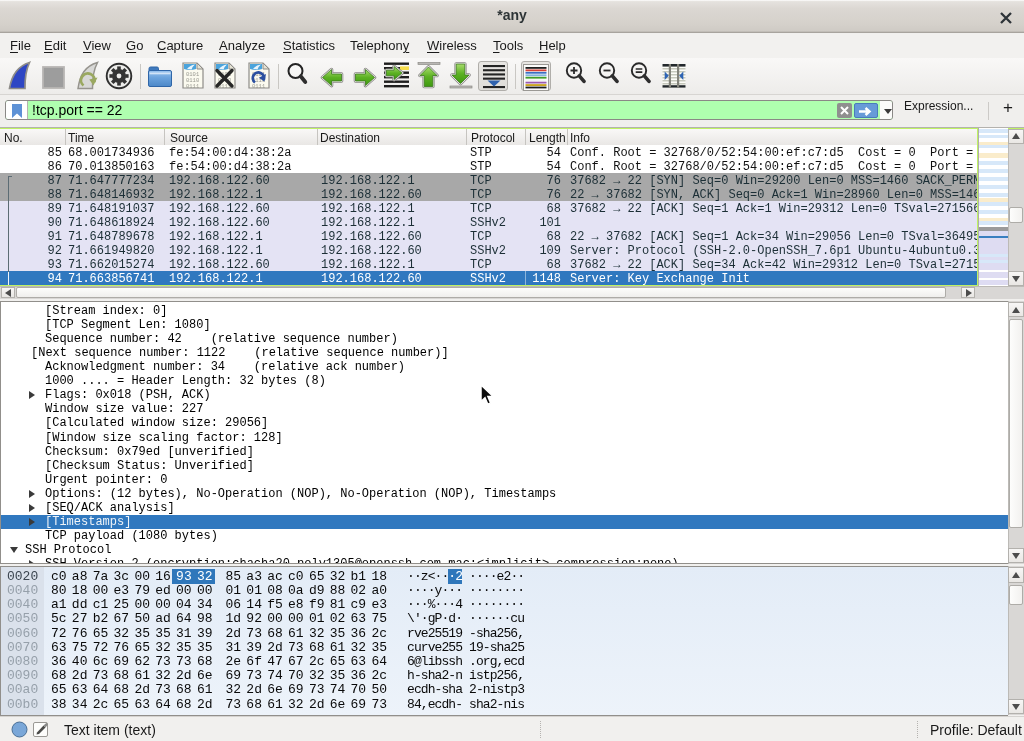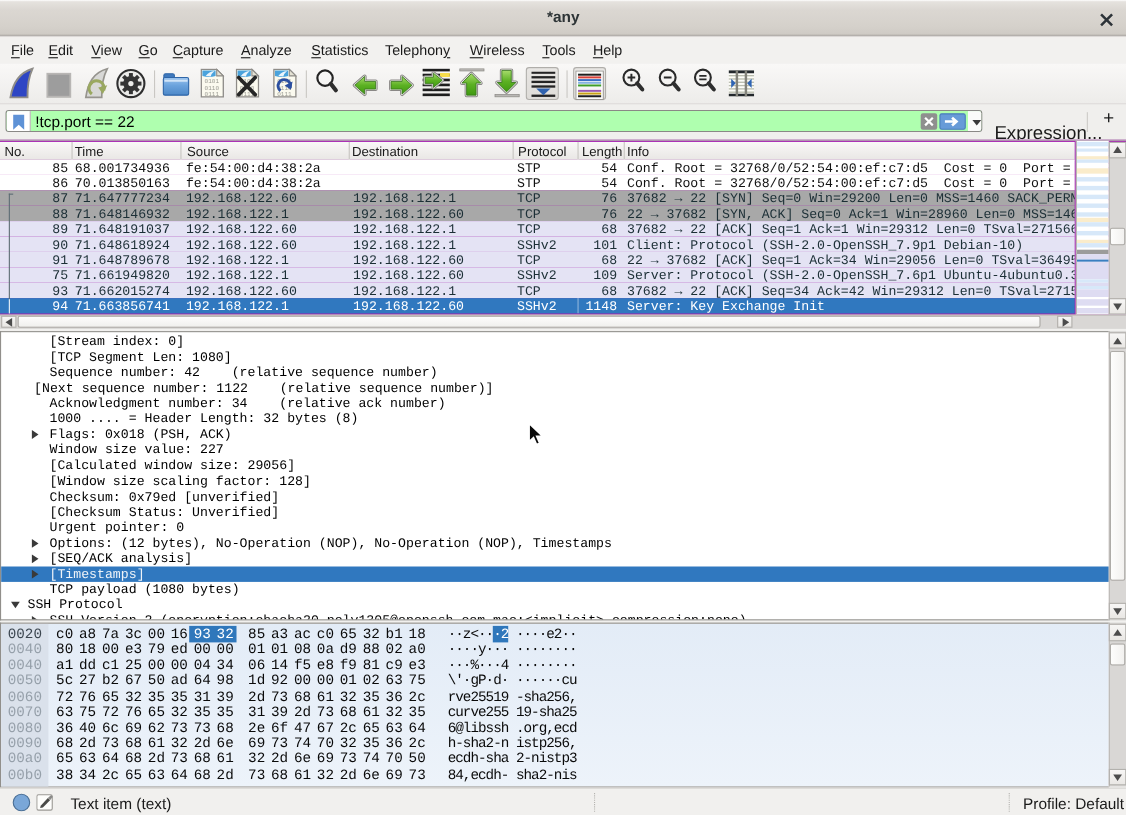--- a/index.html
+++ b/index.html
@@ -11,24 +11,24 @@
 .mi u{text-decoration:underline;text-underline-offset:2px}
 #toolbar{left:0;top:58px;width:1024px;height:37px;background:linear-gradient(#f9f8f7,#edecea);border-bottom:1px solid #d7d5d2}
 .tsep{position:absolute;top:6px;width:1px;height:25px;background:#c9c7c3}
 .tbtn{position:absolute;top:3px;width:30px;height:30px;border:1px solid #b0aeaa;border-radius:3px;background:linear-gradient(#e8e6e3,#dedcd8)}
 #filterbar{left:0;top:95px;width:1024px;height:32px;background:#f0efed}
 #fwrap{left:5px;top:5px;width:888px;height:20px;background:#afffaf;border:1px solid #8a8886;border-radius:3px;overflow:hidden}
 #fbook{left:0;top:0;width:22px;height:20px;background:#fff;border-right:1px solid #b5b3b0}
 #ftext{left:26px;top:1px;font-size:14px;color:#000}
 #fx{left:831px;top:2px;width:15px;height:15px;background:#8f8f8f;border-radius:2px}
 #fgo{left:848px;top:2px;width:24px;height:15px;background:#679bd8;border-radius:2px;border:1px solid #4a7cba}
-#fexpr{left:904px;top:16px;font-size:17px;color:#1a1a1a}
+#fexpr{left:904px;top:4px;font-size:12px;color:#1a1a1a}
 #fplus{left:1003px;top:3px;font-size:17px;color:#1a1a1a}
 #fesep{left:988px;top:7px;width:1px;height:18px;background:#cccac7}
-#plist{left:0;top:127px;width:1024px;height:171px;background:#a21caf;border-top:1px solid #b4b2ae}
+#plist{left:0;top:127px;width:1024px;height:171px;background:#bef264;border-top:1px solid #b4b2ae}
 #phead{left:0;top:1px;width:977px;height:17px;background:linear-gradient(#f9f8f7,#e9e7e5);border-bottom:1px solid #b6b4b0}
 .hc{position:absolute;top:2px;font-size:12px;color:#1a1a1a}
 .hdiv{position:absolute;top:0;width:1px;height:17px;background:#c6c4c0}
 .prow{position:absolute;left:0;width:977px;height:14px;font-family:"Liberation Mono",monospace;font-size:12px;line-height:14px;white-space:pre;overflow:hidden}
 .prow span{position:absolute;top:1px}
 .cno{width:62px;text-align:right}
 .ctime{left:68px}.csrc{left:169px}.cdst{left:321px}.cpro{left:470px}
 .clen{width:100px;text-align:right;left:461px}.cinfo{left:570px}
 .rw{background:#fff;color:#111}
 .rg{background:#a8a8a8;color:#1c2f36}
@@ -280,23 +280,23 @@
 <div class="hdiv" style="left:317px"></div>
 <div class="hdiv" style="left:466px"></div>
 <div class="hdiv" style="left:525px"></div>
 <div class="hdiv" style="left:567px"></div>
 </div>
 <div class="prow rw" style="top:17.3px"><span class="cno">85</span><span class="ctime">68.001734936</span><span class="csrc">fe:54:00:d4:38:2a</span><span class="cpro">STP</span><span class="clen">54</span><span class="cinfo">Conf. Root = 32768/0/52:54:00:ef:c7:d5  Cost = 0  Port = </span></div>
 <div class="prow rw" style="top:31.3px"><span class="cno">86</span><span class="ctime">70.013850163</span><span class="csrc">fe:54:00:d4:38:2a</span><span class="cpro">STP</span><span class="clen">54</span><span class="cinfo">Conf. Root = 32768/0/52:54:00:ef:c7:d5  Cost = 0  Port = </span></div>
 <div class="prow rg" style="top:45.3px"><span class="cno">87</span><span class="ctime">71.647777234</span><span class="csrc">192.168.122.60</span><span class="cdst">192.168.122.1</span><span class="cpro">TCP</span><span class="clen">76</span><span class="cinfo">37682 → 22 [SYN] Seq=0 Win=29200 Len=0 MSS=1460 SACK_PERM</span></div>
 <div class="prow rg" style="top:59.3px"><span class="cno">88</span><span class="ctime">71.648146932</span><span class="csrc">192.168.122.1</span><span class="cdst">192.168.122.60</span><span class="cpro">TCP</span><span class="clen">76</span><span class="cinfo">22 → 37682 [SYN, ACK] Seq=0 Ack=1 Win=28960 Len=0 MSS=1460</span></div>
 <div class="prow rl" style="top:73.3px"><span class="cno">89</span><span class="ctime">71.648191037</span><span class="csrc">192.168.122.60</span><span class="cdst">192.168.122.1</span><span class="cpro">TCP</span><span class="clen">68</span><span class="cinfo">37682 → 22 [ACK] Seq=1 Ack=1 Win=29312 Len=0 TSval=2715664</span></div>
-<div class="prow rl" style="top:87.3px"><span class="cno">90</span><span class="ctime">71.648618924</span><span class="csrc">192.168.122.60</span><span class="cdst">192.168.122.1</span><span class="cpro">SSHv2</span><span class="clen">101</span><span class="cinfo">Client: Protocol (SSH-2.0-OpenSSH_7.9p1 Debian-10)</span></div>
+<div class="prow rl" style="top:87.3px"><span class="cno">90</span><span class="ctime">71.648618924</span><span class="csrc">192.168.122.60</span><span class="cdst">192.168.122.1</span><span class="cpro">SSHv2</span><span class="clen">101</span></div>
 <div class="prow rl" style="top:101.3px"><span class="cno">91</span><span class="ctime">71.648789678</span><span class="csrc">192.168.122.1</span><span class="cdst">192.168.122.60</span><span class="cpro">TCP</span><span class="clen">68</span><span class="cinfo">22 → 37682 [ACK] Seq=1 Ack=34 Win=29056 Len=0 TSval=36495</span></div>
-<div class="prow rl" style="top:115.3px"><span class="cno">75</span><span class="ctime">71.661949820</span><span class="csrc">192.168.122.1</span><span class="cdst">192.168.122.60</span><span class="cpro">SSHv2</span><span class="clen">109</span><span class="cinfo">Server: Protocol (SSH-2.0-OpenSSH_7.6p1 Ubuntu-4ubuntu0.3</span></div>
+<div class="prow rl" style="top:115.3px"><span class="cno">92</span><span class="ctime">71.661949820</span><span class="csrc">192.168.122.1</span><span class="cdst">192.168.122.60</span><span class="cpro">SSHv2</span><span class="clen">109</span><span class="cinfo">Server: Protocol (SSH-2.0-OpenSSH_7.6p1 Ubuntu-4ubuntu0.3</span></div>
 <div class="prow rl" style="top:129.3px"><span class="cno">93</span><span class="ctime">71.662015274</span><span class="csrc">192.168.122.60</span><span class="cdst">192.168.122.1</span><span class="cpro">TCP</span><span class="clen">68</span><span class="cinfo">37682 → 22 [ACK] Seq=34 Ack=42 Win=29312 Len=0 TSval=2715</span></div>
 <div class="prow rs" style="top:143.3px"><span class="cno">94</span><span class="ctime">71.663856741</span><span class="csrc">192.168.122.1</span><span class="cdst">192.168.122.60</span><span class="cpro">SSHv2</span><span style="position:absolute;left:525px;top:0;width:1px;height:14px;background:rgba(255,255,255,0.45)"></span><span class="clen">1148</span><span class="cinfo">Server: Key Exchange Init</span></div>
 <div class="abs" style="left:8px;top:48px;width:1px;height:96px;background:#5c6c74"></div>
 <div class="abs" style="left:8px;top:48px;width:4px;height:1px;background:#5c6c74"></div>
 <div class="abs" style="left:8px;top:144px;width:1px;height:13px;background:#eef4fa"></div>
 <div class="abs" id="minimap">
 <div class="abs" style="left:0;top:1px;width:29px;height:4px;background:#d7e8f9"></div>
 <div class="abs" style="left:0;top:7px;width:29px;height:3px;background:#d7e8f9"></div>
 <div class="abs" style="left:0;top:10px;width:29px;height:3px;background:#fff"></div>
 <div class="abs" style="left:0;top:14px;width:29px;height:3px;background:#faeccb"></div>

